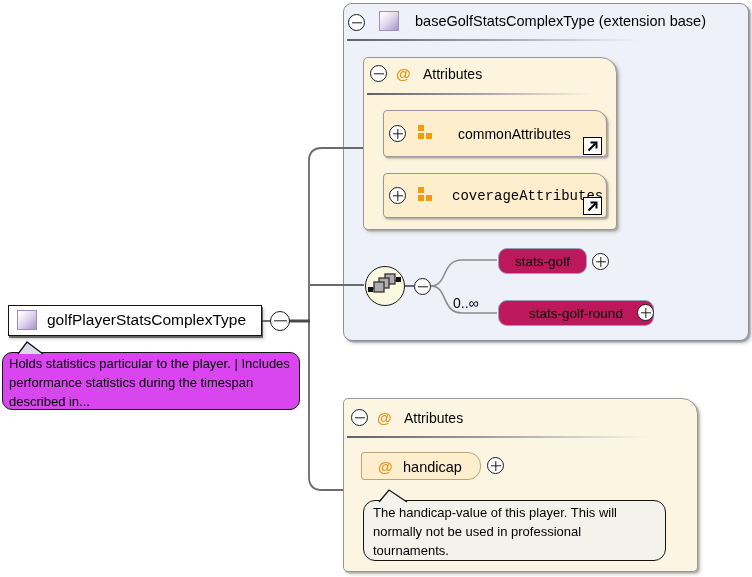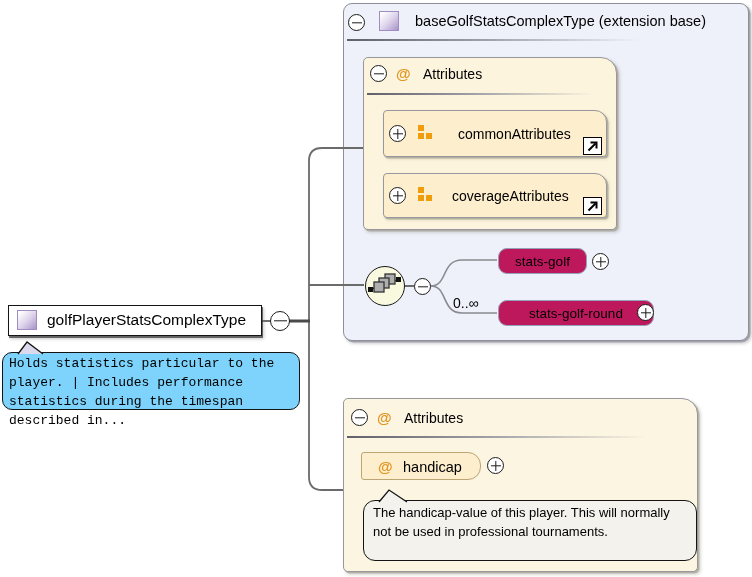--- a/index.html
+++ b/index.html
@@ -48,21 +48,21 @@
   .el{position:absolute;background:#be185d;border:1.1px solid #93a2ba;border-radius:9px;
       box-sizing:border-box;display:flex;align-items:center;justify-content:center;font-size:13.5px;}
 
   
   .attr{position:absolute;background:#fdeecd;border:1.1px solid #bca473;box-sizing:border-box;
       border-radius:3px 13px 13px 3px;}
 
   
   .bubble{position:absolute;border:1.2px solid #141414;border-radius:10px;box-sizing:border-box;
       font-size:13px;line-height:19px;}
-  .bubble.purple{background:#7dd3fc;font-family:Liberation Mono, monospace;}
+  .bubble.purple{background:#d946ef;}
   .bubble.gray{background:#f3f2ed;}
   .tail{position:absolute;top:-12px;pointer-events:none;}
 
   .lbl{position:absolute;white-space:nowrap;}
   .seqcircle{position:absolute;left:365px;top:266px;width:40px;height:40px;border-radius:50%;
       background:#f9f9e0;border:1.5px solid #1a1a1a;box-sizing:border-box;}
 
   
   .rootbox{position:absolute;left:8px;top:305px;width:254px;height:31px;background:#fff;
       border:1.6px solid #141414;box-sizing:border-box;
@@ -112,21 +112,21 @@
       </svg>
     </div>
 
     <div class="grp" style="left:383px;top:173px;width:224px;height:45px;"></div>
     <div class="tg plus" style="left:389px;top:187px;"></div>
     <svg class="abs" style="left:417px;top:187px;" width="16" height="16">
       <rect x="1" y="0" width="6" height="6" fill="#ef9d0d"></rect>
       <rect x="1" y="8" width="6" height="6" fill="#ef9d0d"></rect>
       <rect x="9" y="8" width="6" height="6" fill="#ef9d0d"></rect>
     </svg>
-    <div class="lbl" style="left:452px;top:188px;font-size:14px;">coverageAttributes</div>
+    <div class="lbl" style="left:452px;top:188px;font-size:14px;font-family:Liberation Mono, monospace;">coverageAttributes</div>
     <div class="link" style="left:583px;top:197px;">
       <svg width="13" height="13" viewBox="0 0 13 13">
         <path d="M2.5,10.5 L9.5,3.5" stroke="#000" stroke-width="2" fill="none"></path>
         <path d="M4.5,2.5 H10.5 V8.5" stroke="#000" stroke-width="2" fill="none"></path>
       </svg>
     </div>
 
     <div class="seqcircle">
       <svg width="37" height="37" viewBox="0 0 37 37">
         <line x1="3" y1="23" x2="34" y2="12" stroke="#222" stroke-width="1.5"></line>
@@ -158,21 +158,21 @@
     <div class="at" style="left:377px;top:409px;">@</div>
     <div class="lbl" style="left:404px;top:410px;font-size:14px;">Attributes</div>
     <div class="sep" style="left:347px;top:436px;width:300px;"></div>
 
     <div class="attr" style="left:361px;top:452px;width:120px;height:28px;">
       <div class="at" style="left:16px;top:5px;">@</div>
       <div class="lbl" style="left:41px;top:6px;font-size:14.5px;text-align:right;">handicap</div>
     </div>
     <div class="tg plus" style="left:487px;top:457px;"></div>
 
-    <div class="bubble gray" style="left:363px;top:500px;width:334px;height:61px;padding:2px 9px;border-radius:12px;">
+    <div class="bubble gray" style="left:363px;top:500px;width:303px;height:61px;padding:2px 9px;border-radius:12px;">
       <svg class="tail" style="left:13px;" width="44" height="14" viewBox="0 0 44 14">
         <path d="M2,13 L12,1 L30,13" fill="#f3f2ed" stroke="#141414" stroke-width="1.3"></path>
       </svg>
       <span>The handicap-value of this player. This will normally not be used in professional tournaments.</span>
     </div>
   </div>
 
   <div>
     <div class="rootbox"></div>
     <div class="ticon" style="left:17px;top:310px;"></div>

